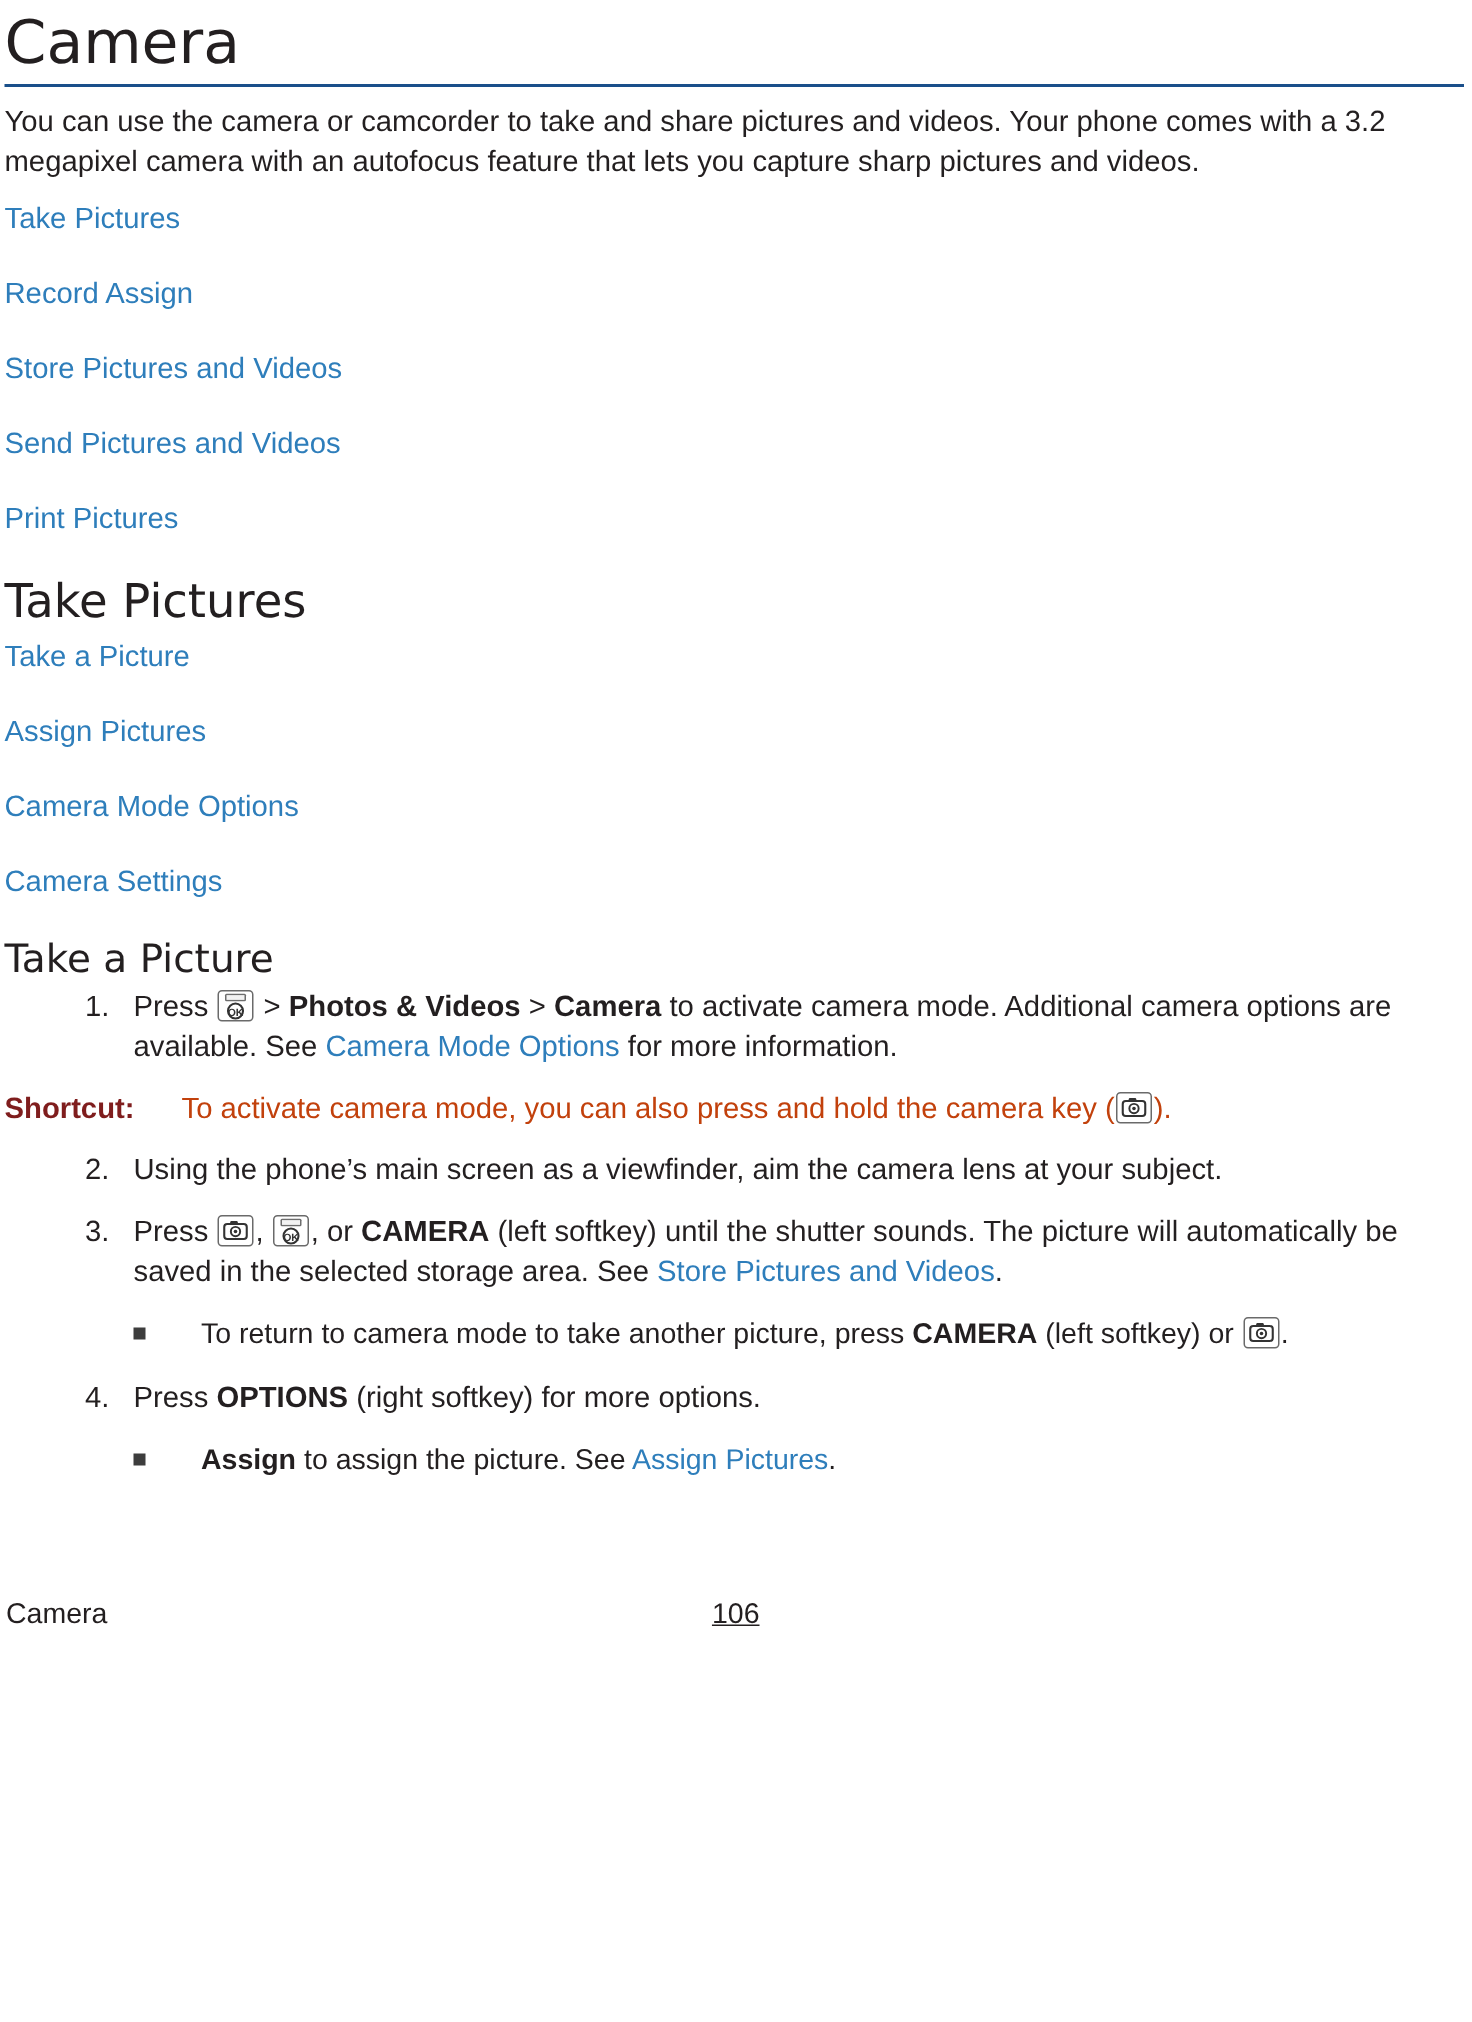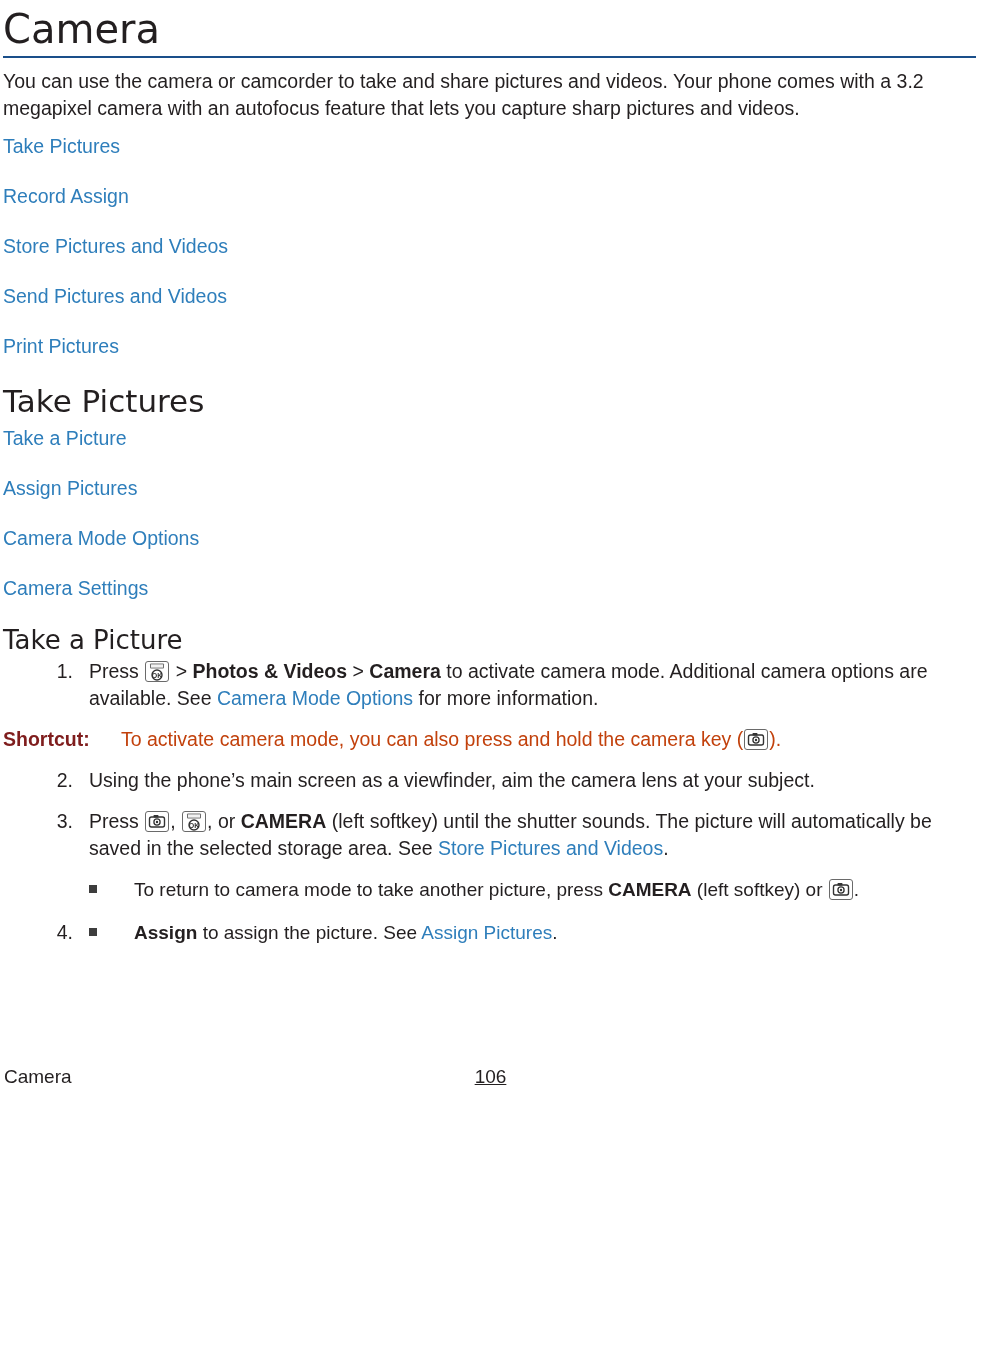--- a/index.html
+++ b/index.html
@@ -220,21 +220,21 @@
                 <circle cx="11" cy="13" r="5" fill="none" stroke="#333" stroke-width="1.4"></circle>
                 <text x="11" y="16" font-size="7" font-family="Liberation Sans, sans-serif" font-weight="bold" text-anchor="middle" fill="#333">OK</text>
               </svg></span>, or <span class="b">CAMERA</span> (left softkey) until the shutter sounds. The picture will automatically be saved in the selected storage area. See <span class="xref">Store Pictures and Videos</span>.</span><ul class="sub">
             <li>To return to camera mode to take another picture, press <span class="b">CAMERA</span> (left softkey) or <span class="keyicon"><svg width="22" height="19" viewBox="0 0 22 19">
                   <rect x="3.5" y="5" width="15" height="10" rx="2" fill="none" stroke="#333" stroke-width="1.4"></rect>
                   <rect x="7.5" y="3" width="5" height="2.6" rx="0.8" fill="#333"></rect>
                   <circle cx="11" cy="10" r="3.1" fill="none" stroke="#333" stroke-width="1.3"></circle>
                   <circle cx="11" cy="10" r="1.2" fill="#333"></circle>
                 </svg></span>.</li>
           </ul></li>
-        <li><span class="num">4.</span><ul class="sub">
+        <li><span class="num">4.</span><span>Press <span class="b">OPTIONS</span> (right softkey) for more options.</span><ul class="sub">
             <li><span class="b">Assign</span> to assign the picture. See <span class="xref">Assign Pictures</span>.</li>
           </ul></li>
       </ol>
 
   </div>
 
   <div class="footer">
     <span class="fl">Camera</span>
     <span class="fc">106</span>
   </div>

